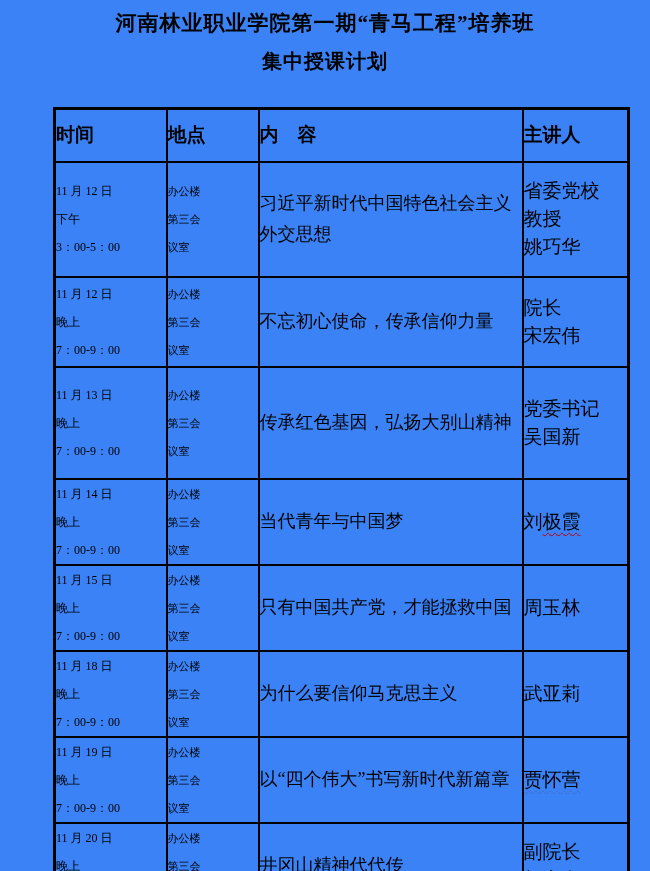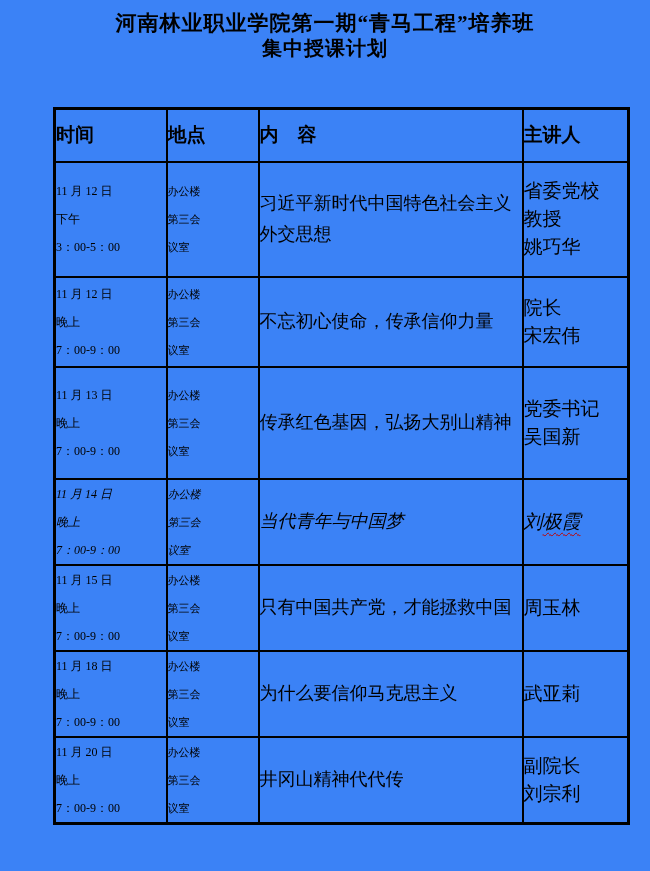--- a/index.html
+++ b/index.html
@@ -22,21 +22,21 @@
     font-size: 21px;
     line-height: 26px;
     margin-top: 10px;
     letter-spacing: 1px;
   }
   .doc-subtitle {
     text-align: center;
     font-weight: bold;
     font-size: 20px;
     line-height: 24px;
-    margin-top: 0;
+    margin-top: 13px;
     letter-spacing: 1px;
   }
   table.schedule {
     position: absolute;
     left: 53px;
     top: 107px;
     width: 574px;
     border-collapse: collapse;
     table-layout: fixed;
     border: 3px solid #000000;
@@ -162,21 +162,21 @@
           <span class="cell-line">第三会</span>
           <span class="cell-line">议室</span>
         </td>
         <td class="content-cell">传承红色基因，弘扬大别山精神</td>
         <td class="speaker-cell">
           <span class="cell-line">党委书记</span>
           <span class="cell-line">吴国新</span>
         </td>
       </tr>
 
-      <tr style="height:85px;font-style:italic;">
+      <tr style="height:85px;">
         <td class="time-cell">
           <span class="cell-line">11 月 14 日</span>
           <span class="cell-line">晚上</span>
           <span class="cell-line">7：00-9：00</span>
         </td>
         <td class="location-cell">
           <span class="cell-line">办公楼</span>
           <span class="cell-line">第三会</span>
           <span class="cell-line">议室</span>
         </td>
@@ -213,20 +213,36 @@
           <span class="cell-line">办公楼</span>
           <span class="cell-line">第三会</span>
           <span class="cell-line">议室</span>
         </td>
         <td class="content-cell">为什么要信仰马克思主义</td>
         <td class="speaker-cell">
           <span class="cell-line">武亚莉</span>
         </td>
       </tr>
 
+      <tr style="height:80px;">
+        <td class="time-cell">
+          <span class="cell-line">11 月 19 日</span>
+          <span class="cell-line">晚上</span>
+          <span class="cell-line">7：00-9：00</span>
+        </td>
+        <td class="location-cell">
+          <span class="cell-line">办公楼</span>
+          <span class="cell-line">第三会</span>
+          <span class="cell-line">议室</span>
+        </td>
+        <td class="content-cell">以“四个伟大”书写新时代新篇章</td>
+        <td class="speaker-cell">
+          <span class="wavy-blue">贾怀营</span>
+        </td>
+      </tr>
 
       <tr style="height:78px;">
         <td class="time-cell">
           <span class="cell-line">11 月 20 日</span>
           <span class="cell-line">晚上</span>
           <span class="cell-line">7：00-9：00</span>
         </td>
         <td class="location-cell">
           <span class="cell-line">办公楼</span>
           <span class="cell-line">第三会</span>

